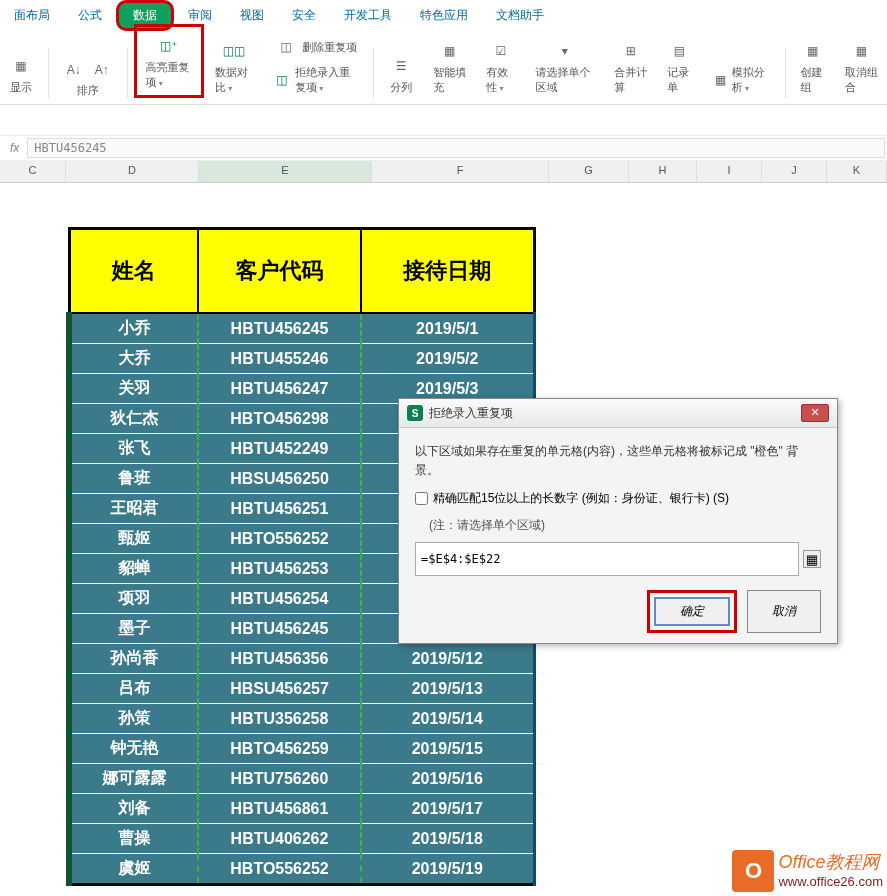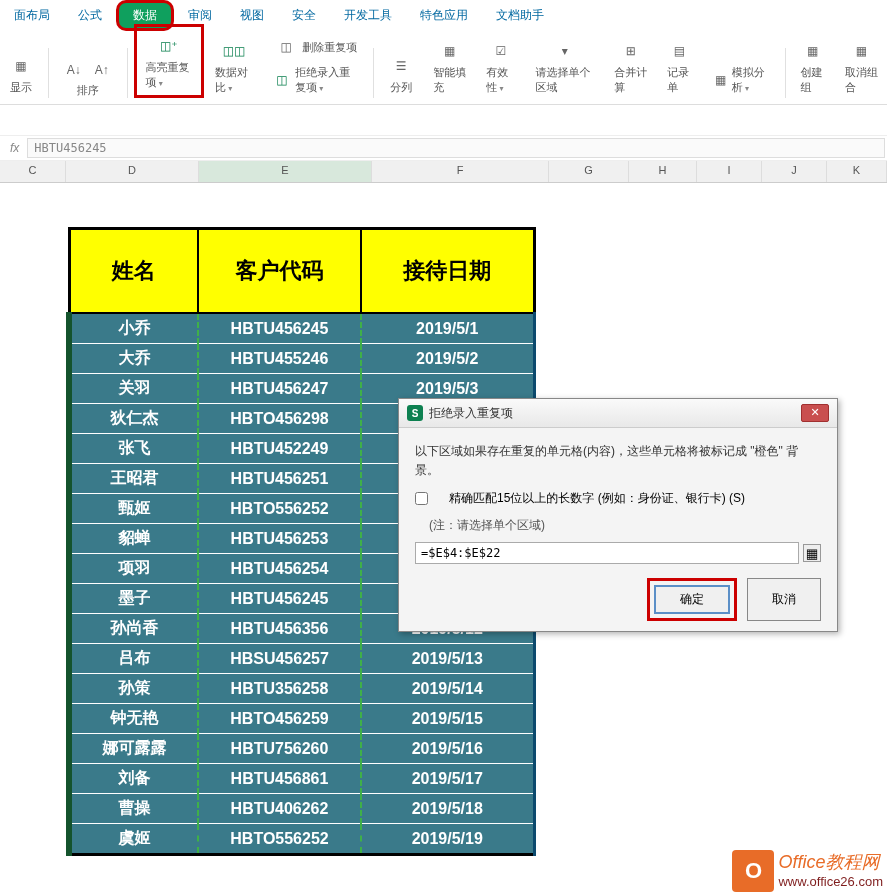--- a/index.html
+++ b/index.html
@@ -51,28 +51,28 @@
     .data-table tr td:last-child { border-right: 3px solid #0c4a6e; }
     .data-table td.name { font-family: "Microsoft YaHei"; }
     
     .dialog { position: absolute; left: 398px; top: 398px; width: 440px; background: #f4f4f4; border: 1px solid #888; box-shadow: 2px 2px 6px rgba(0,0,0,0.3); }
     .dialog-title { display: flex; align-items: center; padding: 5px 8px; background: linear-gradient(#fafafa, #e8e8e8); border-bottom: 1px solid #ccc; }
     .dialog-title .dlg-icon { width: 16px; height: 16px; background: #0d8050; border-radius: 3px; margin-right: 6px; display: flex; align-items: center; justify-content: center; color: #fff; font-size: 10px; font-weight: bold; }
     .dialog-title .dlg-text { flex: 1; color: #333; }
     .dialog-close { width: 28px; height: 18px; background: #c94f4f; border: 1px solid #a03030; color: #fff; text-align: center; font-size: 11px; line-height: 14px; border-radius: 2px; cursor: pointer; }
     .dialog-body { padding: 14px 16px 10px; }
     .dlg-msg { color: #333; margin-bottom: 10px; font-size: 12px; line-height: 1.6; }
-    .dlg-check { display: flex; align-items: center; gap: 21px; margin-bottom: 10px; }
+    .dlg-check { display: flex; align-items: center; gap: 5px; margin-bottom: 10px; }
     .dlg-check input { width: 13px; height: 13px; }
     .dlg-note { color: #555; margin-bottom: 8px; padding-left: 14px; }
     .dlg-input-row { display: flex; align-items: center; gap: 4px; margin-bottom: 14px; }
-    .dlg-input { flex: 1; border: 1px solid #aaa; padding: 3px 5px; font-family: Consolas, monospace; font-size: 12px; }
+    .dlg-input { flex: 1; border: 1px solid #aaa; padding: 9px 5px; font-family: Consolas, monospace; font-size: 12px; }
     .dlg-range-btn { width: 18px; height: 18px; border: 1px solid #999; background: #eee; cursor: pointer; }
     .dlg-buttons { display: flex; justify-content: flex-end; gap: 10px; }
-    .dlg-btn { padding: 4px 24px; border: 1px solid #888; background: #f0f0f0; cursor: pointer; font-size: 12px; }
+    .dlg-btn { padding: 4px 24px; border: 1px solid #888; background: #f0f0f0; cursor: pointer; font-size: 12px; font-style: italic; }
     .dlg-btn.ok { border: 2px solid #5b8fc7; }
     .dlg-btn-wrap-ok { border: 3px solid #c00; padding: 4px; }
     
     .watermark { position: absolute; right: 4px; bottom: 4px; display: flex; align-items: center; gap: 4px; }
     .wm-logo { width: 42px; height: 42px; background: #e86c28; border-radius: 4px; display: flex; align-items: center; justify-content: center; color: #fff; font-weight: bold; font-size: 22px; }
     .wm-text { display: flex; flex-direction: column; line-height: 1.2; }
     .wm-t1 { font-size: 18px; font-weight: normal; color: #e86c28; font-style: italic; }
     .wm-t2 { font-size: 13px; color: #7f1d1d; }
   </style>
 </head>
@@ -236,20 +236,25 @@
           <td class="name">狄仁杰</td>
                   <td class="sel-col">HBTO456298</td>
                   <td></td>
         </tr>
         <tr>
           <td class="name">张飞</td>
                   <td class="sel-col">HBTU452249</td>
                   <td></td>
         </tr>
         <tr>
+          <td class="name">鲁班</td>
+                  <td class="sel-col">HBSU456250</td>
+                  <td></td>
+        </tr>
+        <tr>
           <td class="name">王昭君</td>
                   <td class="sel-col">HBTU456251</td>
                   <td></td>
         </tr>
         <tr>
           <td class="name">甄姬</td>
                   <td class="sel-col">HBTO556252</td>
                   <td></td>
         </tr>
         <tr>

